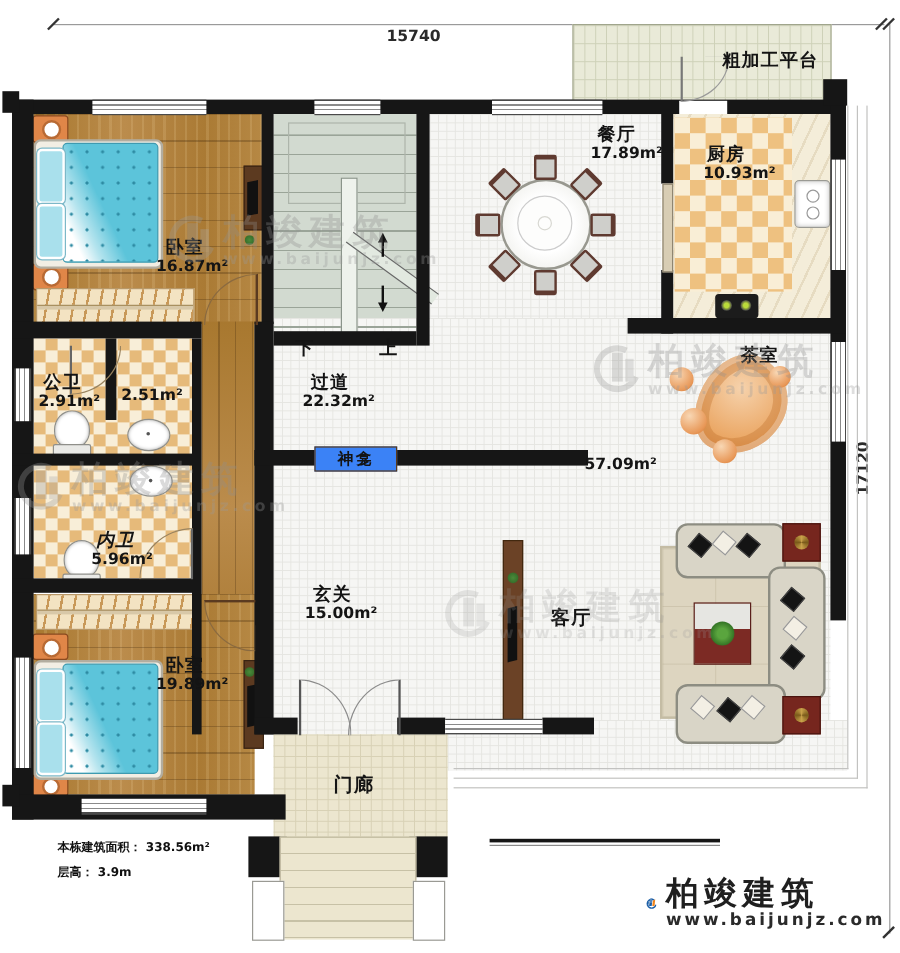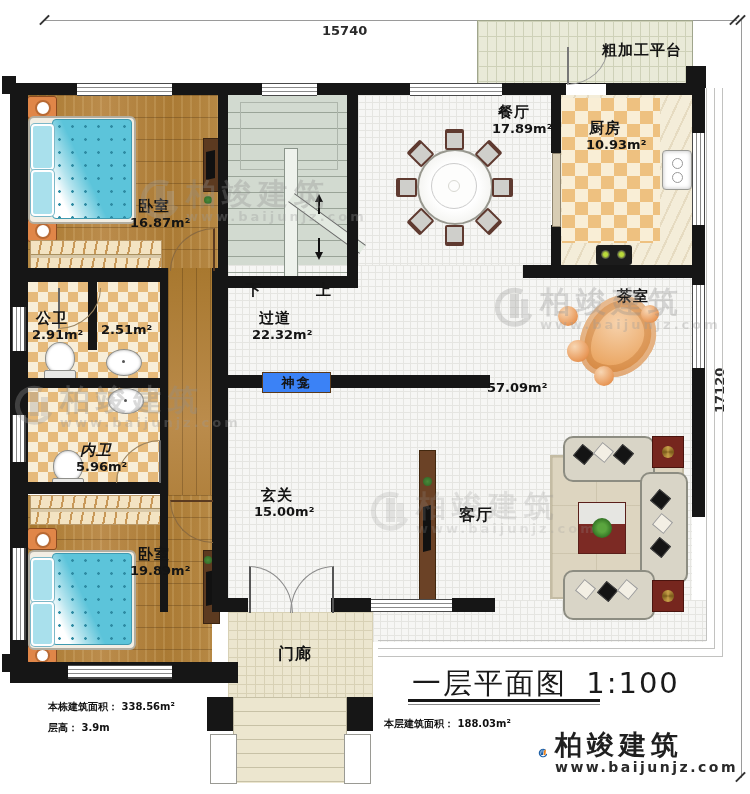--- a/index.html
+++ b/index.html
@@ -320,30 +320,25 @@
         <path d="M30 6 A17 17 0 1 0 38 28" fill="none" stroke="#9a9a9a" stroke-width="5"></path>
         <rect x="18" y="8" width="9" height="24" fill="#9a9a9a"></rect>
         <rect x="29" y="13" width="7" height="19" fill="#aaaaaa"></rect>
       </svg>
     <div>
         <div class="wm-name">柏竣建筑</div>
     <div class="wm-site">www.baijunjz.com</div>
       </div>
   </div>
 
-  <div class="title-text" style="left:412px;top:664px;">
-    <span>一层平面图</span>
-    <span style="margin-left:8px;">1:100</span>
-  </div>
   <div class="abs" style="left:408px;top:699px;width:192px;height:3px;background:#161616;"></div>
   <div class="abs" style="left:408px;top:704px;width:192px;height:1px;background:#8a8a8a;"></div>
 
   <div class="note" style="left:48px;top:696px;">本栋建筑面积： 338.56m²</div>
   <div class="note" style="left:48px;top:717px;">层高： 3.9m</div>
-  <div class="note" style="left:384px;top:713px;">本层建筑面积： 188.03m²</div>
 
   <div class="abs" style="left:538px;top:720px;width:200px;height:66px;display:flex;align-items:center;gap:8px;">
     <svg width="54" height="60" viewBox="0 0 54 60">
       <path d="M42 12 A22 22 0 1 0 51 38" fill="none" stroke="#1b5ea6" stroke-width="7" stroke-linecap="round"></path>
       <g transform="skewX(-6)">
         <rect x="22" y="6" width="13" height="36" fill="#1b5ea6"></rect>
         <rect x="24.5" y="10" width="2.5" height="2.5" fill="#fff"></rect>
           <rect x="29.5" y="10" width="2.5" height="2.5" fill="#fff"></rect>
         <rect x="24.5" y="15" width="2.5" height="2.5" fill="#fff"></rect>
           <rect x="29.5" y="15" width="2.5" height="2.5" fill="#fff"></rect>

